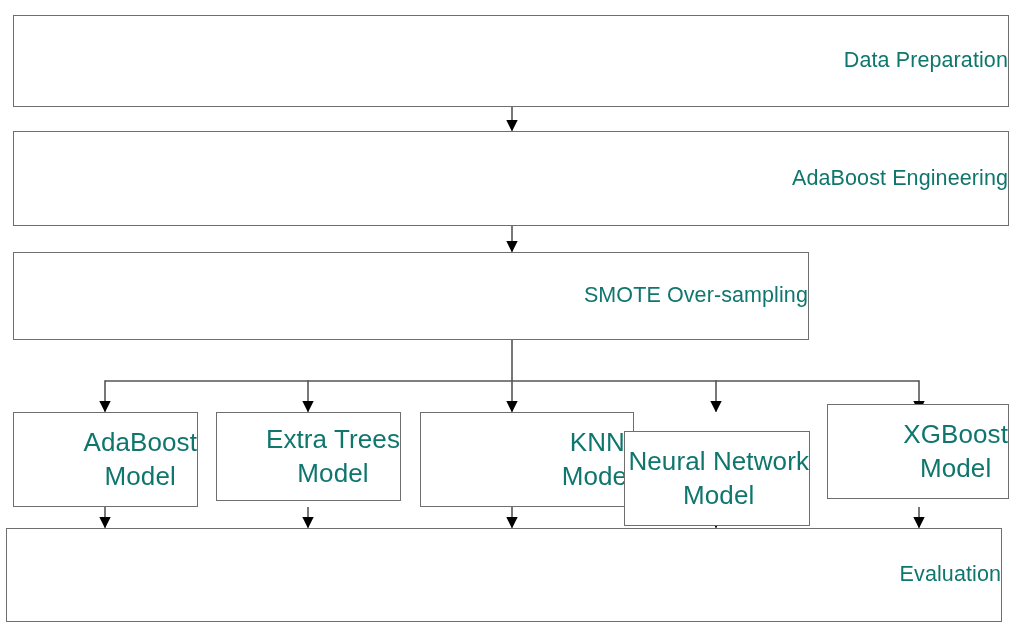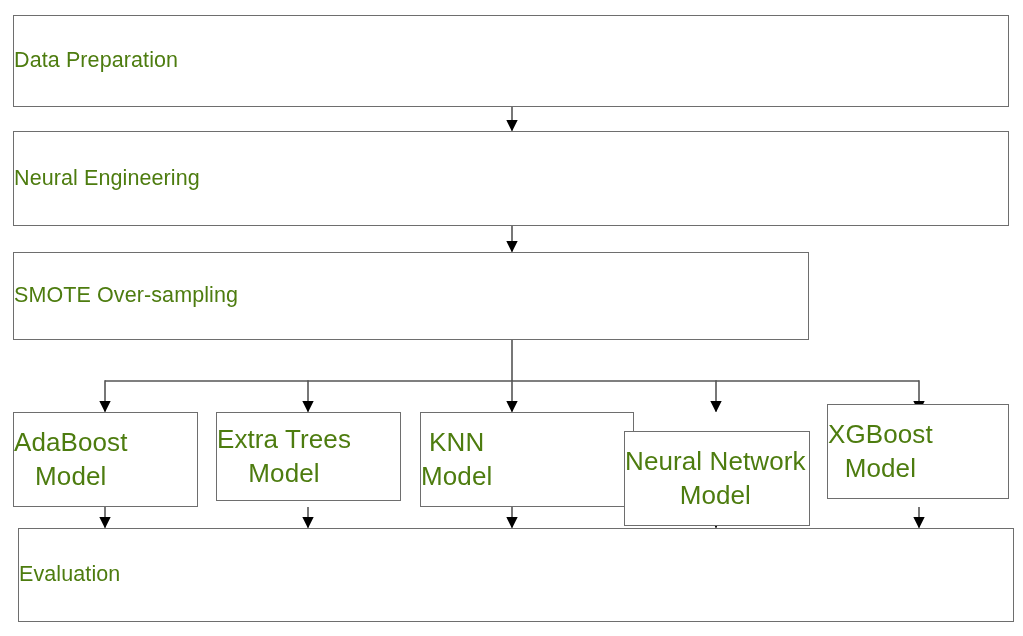--- a/index.html
+++ b/index.html
@@ -18,23 +18,23 @@
     background: #ffffff;
     overflow: hidden;
   }
   .node {
     position: absolute;
     box-sizing: border-box;
     background: #ffffff;
     border: 1px solid #6e6e6e;
     display: flex;
     align-items: center;
-    justify-content: flex-start;
+    justify-content: flex-end;
     text-align: center;
-    color: #4d7c0f;
+    color: #0f766e;
     font-size: 21px;
     line-height: 1.28;
     letter-spacing: 0.1px;
     white-space: pre-line;
     font-family: "Liberation Sans", sans-serif;
   }
   .node.stage { font-size: 21.5px; }
   .node.model { font-size: 26px; }
   .node-label {
     display: block;
@@ -80,21 +80,21 @@
     <line x1="512" y1="507" x2="512" y2="527.5" stroke="#555555" stroke-width="1.6" marker-end="url(#arrow)"></line>
     <line x1="716" y1="507" x2="716" y2="527.5" stroke="#555555" stroke-width="1.6" marker-end="url(#arrow)"></line>
     <line x1="919" y1="507" x2="919" y2="527.5" stroke="#555555" stroke-width="1.6" marker-end="url(#arrow)"></line>
   </svg>
 
   <div class="node stage" style="left:13px; top:15px; width:996px; height:92px;">
     <span class="node-label">Data Preparation</span>
   </div>
 
   <div class="node stage" style="left:13px; top:131px; width:996px; height:95px;">
-    <span class="node-label">Neural Engineering</span>
+    <span class="node-label">AdaBoost Engineering</span>
   </div>
 
   <div class="node stage" style="left:13px; top:252px; width:796px; height:88px;">
     <span class="node-label">SMOTE Over-sampling</span>
   </div>
 
   <div class="node model" style="left:13px; top:412px; width:185px; height:95px;">
     <span class="node-label">AdaBoost
 Model</span>
   </div>
@@ -112,17 +112,17 @@
   <div class="node model" style="left:624px; top:431px; width:186px; height:95px;">
     <span class="node-label">Neural Network
 Model</span>
   </div>
 
   <div class="node model" style="left:827px; top:404px; width:182px; height:95px;">
     <span class="node-label">XGBoost
 Model</span>
   </div>
 
-  <div class="node stage" style="left:18px; top:528px; width:996px; height:94px;">
+  <div class="node stage" style="left:6px; top:528px; width:996px; height:94px;">
     <span class="node-label">Evaluation</span>
   </div>
 
 </div>
 
 </body></html>

